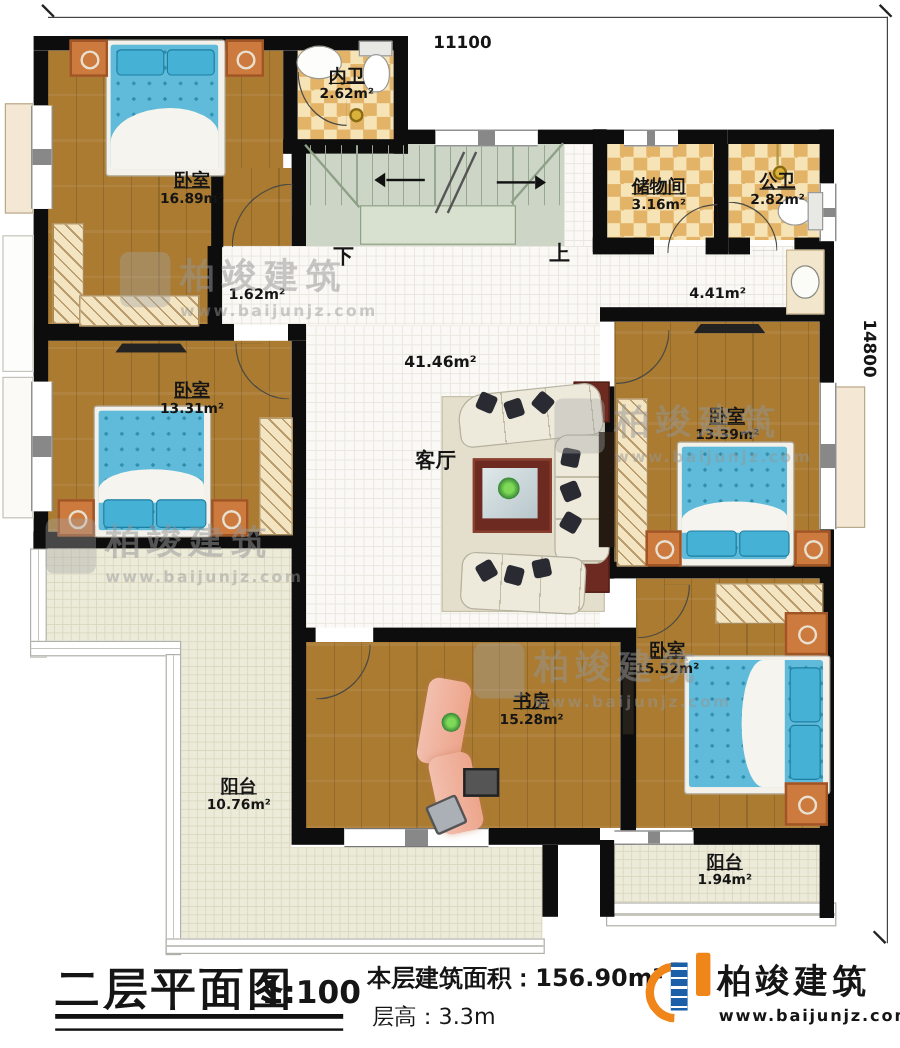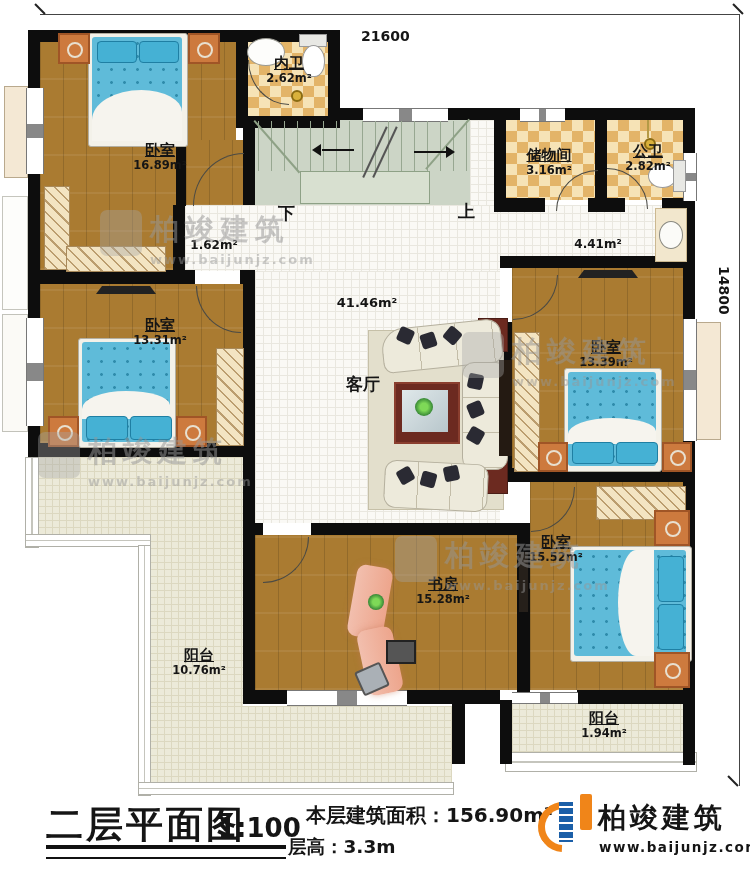--- a/index.html
+++ b/index.html
@@ -51,33 +51,33 @@
   .wm-url{font-size:13px;font-weight:bold;letter-spacing:2px;color:rgba(150,150,150,.48);margin-top:2px;}
   .dimline{position:absolute;background:#444;}
   .tick{position:absolute;width:14px;height:2px;background:#222;transform:rotate(45deg);}
   .tri{position:absolute;width:0;height:0;}
   .gold{position:absolute;border-radius:50%;background:#d9b13b;border:2px solid #8a6b12;}
   #title-title{position:absolute;left:46px;top:800px;font-size:37px;font-weight:bold;letter-spacing:3px;}
   #title-underline{position:absolute;left:46px;top:845px;width:240px;height:8px;
                    border-top:4px solid #111;border-bottom:2px solid #111;}
   #title-scale{position:absolute;left:218px;top:813px;font-size:26px;font-weight:bold;}
   #title-area{position:absolute;left:306px;top:802px;font-size:20px;font-weight:bold;}
-  #title-height{position:absolute;left:288px;top:834px;font-size:18.5px;font-weight:bold;}
+  #title-height{position:absolute;left:310px;top:834px;font-size:18.5px;font-weight:normal;}
   #brand-name{position:absolute;left:598px;top:799px;font-size:28px;font-weight:bold;letter-spacing:4px;}
   #brand-url{position:absolute;left:599px;top:839px;font-size:13.5px;font-weight:bold;letter-spacing:1.5px;}
 </style>
 </head>
 <body>
 
 <div id="plan">
 
   <i class="dimline" style="left:40px;top:14px;width:700px;height:1px"></i>
   <i class="tick" style="left:33px;top:8px"></i>
   <i class="tick" style="left:731px;top:8px"></i>
-  <span class="a" style="left:358px;top:28px;font-size:14px;font-weight:bold;background:#fff;padding:0 3px">21600</span>
+  <span class="a" style="left:358px;top:28px;font-size:14px;font-weight:bold;background:#fff;padding:0 3px">11100</span>
   <i class="dimline" style="left:739px;top:14px;width:1px;height:772px"></i>
   <i class="tick" style="left:726px;top:780px"></i>
   <span class="a" style="left:716px;top:266px;font-size:14px;font-weight:bold;writing-mode:vertical-rl">14800</span>
 
   <i class="wood" style="left:40px;top:42px;width:196px;height:228px"></i>
   <i class="wood" style="left:186px;top:140px;width:57px;height:66px"></i>
   <i class="tile" style="left:248px;top:42px;width:80px;height:76px"></i>
   <i class="stairbg" style="left:255px;top:120px;width:215px;height:85px"></i>
   <i class="wgrid" style="left:470px;top:120px;width:24px;height:85px"></i>
   <i class="tile" style="left:506px;top:120px;width:89px;height:80px"></i>

